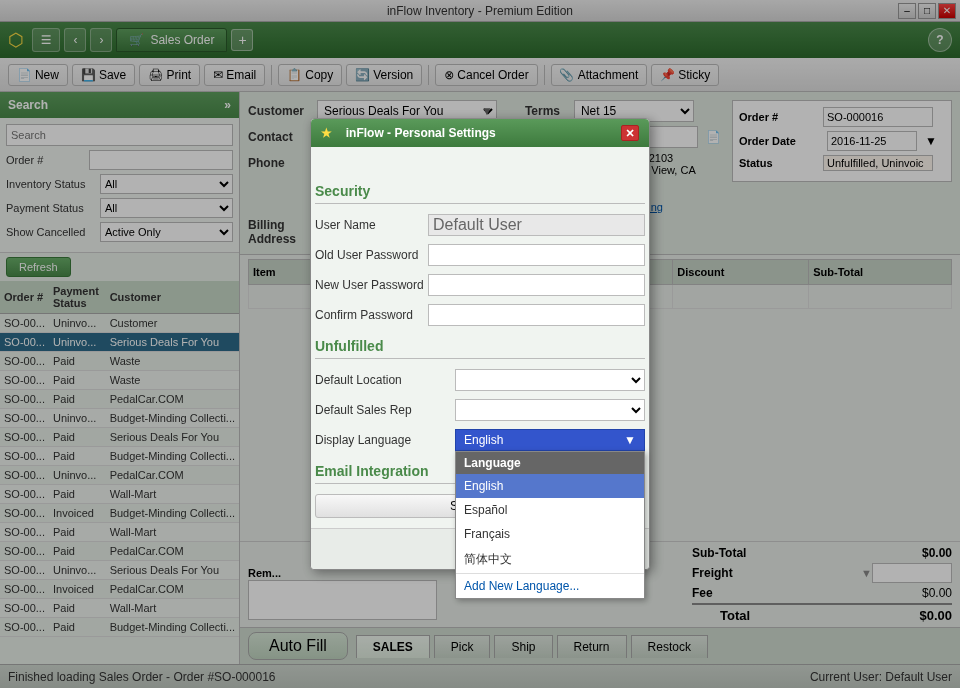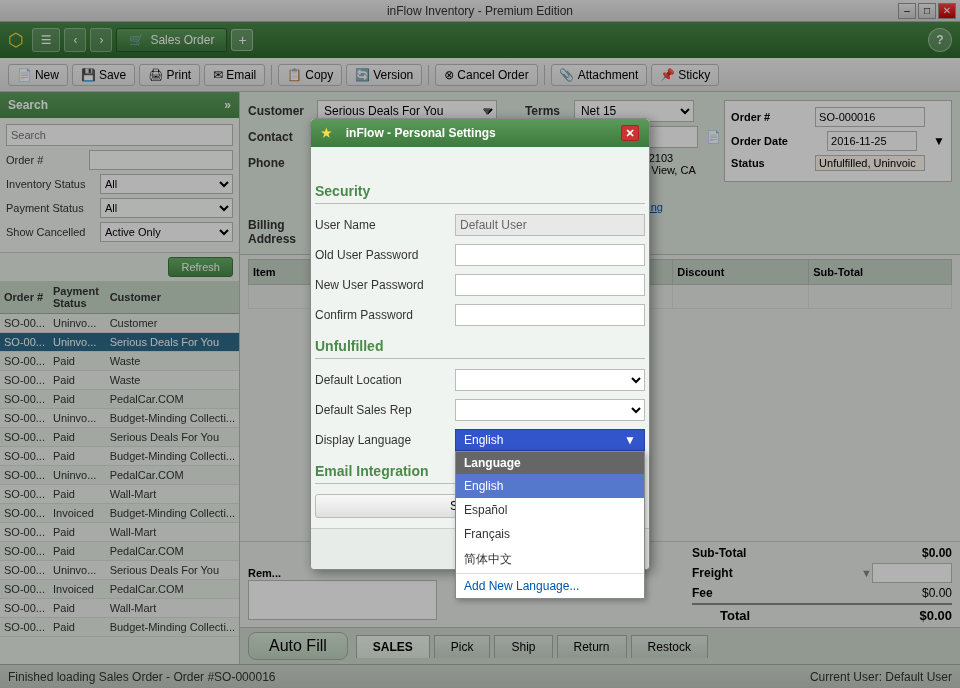--- a/index.html
+++ b/index.html
@@ -109,21 +109,21 @@
     }
     .filter-label { width: 90px; font-size: 11px; color: #333; }
     .filter-select {
       flex: 1; height: 20px; font-size: 11px;
       border: 1px solid #bbb; background: white;
     }
     .search-input {
       width: 100%; height: 22px; border: 1px solid #bbb;
       padding: 2px 4px; font-size: 11px;
     }
-    .refresh-row { padding: 4px 6px; display: flex; justify-content: flex-end; }
+    .refresh-row { padding: 4px 6px; display: flex; }
     .refresh-btn {
       background: linear-gradient(to bottom, #6ab06a, #4a8a4a);
       color: white; border: 1px solid #3a7a3a;
       padding: 3px 12px; border-radius: 3px; cursor: pointer; font-size: 11px;
     }
 
     
     .order-list { flex: 1; overflow-y: auto; }
     .order-table { width: 100%; border-collapse: collapse; }
     .order-table thead tr { background: #c8d8c8; }
@@ -214,21 +214,21 @@
       display: flex; align-items: center; justify-content: center;
       font-size: 11px;
     }
     .dialog-logo { margin-right: 8px; color: #ffdd44; }
     .dialog-body { padding: 4px; margin-top: 32px; }
     .dialog-section { font-size: 14px; font-weight: bold; color: #4a8a4a; margin-bottom: 10px; border-bottom: 1px solid #bbb; padding-bottom: 4px; }
     .dialog-field { display: flex; align-items: center; margin-bottom: 8px; }
     .dialog-label { width: 140px; font-size: 12px; color: #333; }
     .dialog-input {
       flex: 1; height: 22px; border: 1px solid #bbb;
-      padding: 2px 4px; font-size: 12px; background: white;
+      padding: 2px 4px; font-size: 16px; background: white;
     }
     .dialog-input-disabled { background: #e8e8e8; color: #666; }
     .dialog-select-wrapper { flex: 1; position: relative; }
 
     
     .lang-dropdown {
       position: absolute;
       top: 22px; left: 0; right: 0;
       background: white;
       border: 1px solid #888;
@@ -589,21 +589,21 @@
         <select style="height:22px; border:1px solid #bbb; background:white; padding:2px; font-size:11px; width:180px;">
           <option></option>
         </select>
       </div>
 
       <div style="position:absolute; right:8px; top:8px; background:white; border:1px solid #bbb; padding:6px; min-width:220px;">
         <div style="display:flex; align-items:center; margin-bottom:4px; gap:4px;">
           <span style="width:80px; font-size:11px; font-weight:bold;">Order #</span>
           <input type="text" value="SO-000016" style="height: 20px; border: 1px solid rgb(187, 187, 187); font-size: 11px; padding: 1px 3px; width: 110px;">
         </div>
-        <div style="display:flex; align-items:center; margin-bottom:4px; gap:16px;">
+        <div style="display:flex; align-items:center; margin-bottom:4px; gap:8px;">
           <span style="width:80px; font-size:11px; font-weight:bold;">Order Date</span>
           <input type="text" value="2016-11-25" style="height: 20px; border: 1px solid rgb(187, 187, 187); font-size: 11px; padding: 1px 3px; width: 90px;">
           <span>▼</span>
         </div>
         <div style="display:flex; align-items:center; margin-bottom:4px; gap:4px;">
           <span style="width:80px; font-size:11px; font-weight:bold;">Status</span>
           <input type="text" value="Unfulfilled, Uninvoic" style="height: 16px; border: 1px solid rgb(187, 187, 187); font-size: 11px; padding: 1px 3px; width: 110px; background: rgb(255, 248, 240);">
         </div>
       </div>
     </div>

